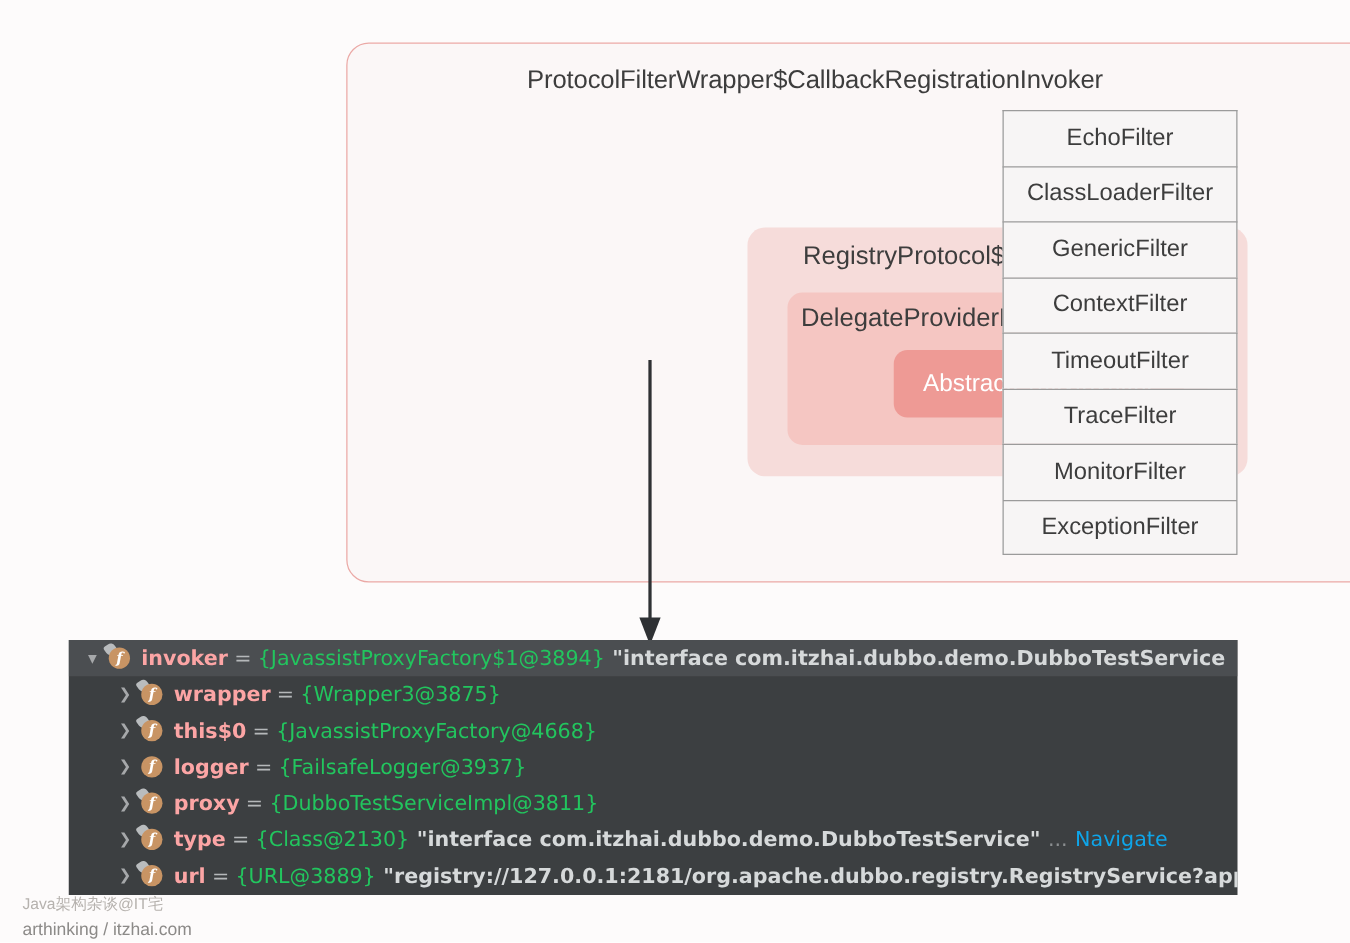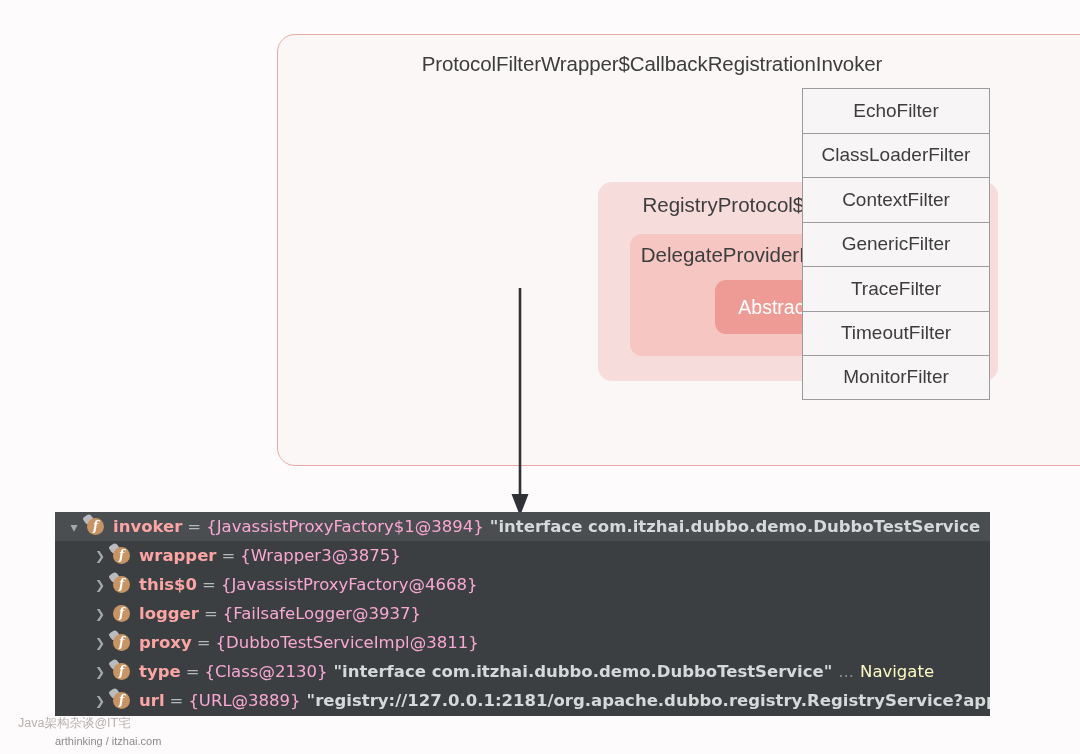--- a/index.html
+++ b/index.html
@@ -165,34 +165,34 @@
     position: absolute;
     left: -2px; top: -2px;
     width: 9px; height: 9px;
     background: #b9bcbe;
     border-radius: 2px 4px 2px 4px;
     transform: rotate(-35deg);
   }
 
   .fname  { color: #fca5a5; font-weight: bold; margin-right: 5px; }
   .feq    { color: #b5b8ba; margin-right: 5px; }
-  .ftype  { color: #f9a8d4; }
+  .ftype  { color: #22c55e; }
   .fval   { color: #d6d9da; font-weight: bold; margin-left: 6px; }
   .fellip { color: #8b8e90; margin-left: 6px; }
-  .fnav   { color: #fef9c3; margin-left: 6px; }
+  .fnav   { color: #0ea5e9; margin-left: 6px; }
 
   
   .watermark {
     position: absolute;
     left: 18px; top: 714px;
     line-height: 1.55;
     color: #b6b2ae;
     font-size: 12.5px;
   }
-  .watermark .l2 { color: #8c8a88; font-size: 11px; margin-left: 37px; }
+  .watermark .l2 { color: #8c8a88; font-size: 14px; }
 </style>
 </head>
 <body>
 
 <div id="root">
 
   <div class="outer-card">
     <div class="outer-title">ProtocolFilterWrapper$CallbackRegistrationInvoker</div>
 
     <div class="box-l1">
@@ -209,33 +209,36 @@
   </div>
 
   <div class="filter-stack" id="filter-stack">
       <div class="filter-cell">
         <span>EchoFilter</span>
       </div>
       <div class="filter-cell">
         <span>ClassLoaderFilter</span>
       </div>
       <div class="filter-cell">
+        <span>GenericFilter</span>
+      </div>
+      <div class="filter-cell">
         <span>ContextFilter</span>
       </div>
       <div class="filter-cell">
-        <span>GenericFilter</span>
+        <span>TimeoutFilter</span>
       </div>
       <div class="filter-cell">
         <span>TraceFilter</span>
       </div>
       <div class="filter-cell">
-        <span>TimeoutFilter</span>
-      </div>
-      <div class="filter-cell">
         <span>MonitorFilter</span>
+      </div>
+      <div class="filter-cell">
+        <span>ExceptionFilter</span>
       </div>
     </div>
 
   <svg class="arrow-svg" viewBox="0 0 30 228" xmlns="http://www.w3.org/2000/svg">
     <line x1="15" y1="0" x2="15" y2="214" stroke="#2f3134" stroke-width="2.6"></line>
     <polygon points="15,228 6.5,206 23.5,206" fill="#2f3134"></polygon>
   </svg>
 
   <div class="debugger" id="debugger-rows">
       <div class="dbg-row selected">

